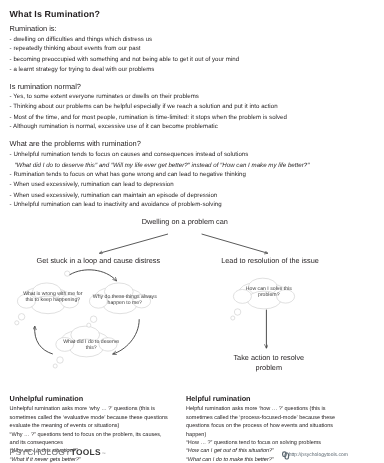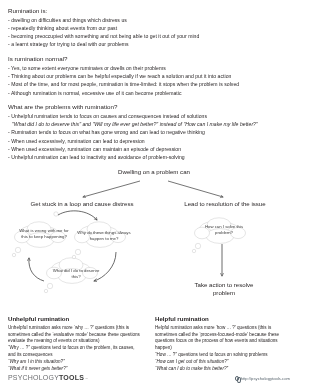--- a/index.html
+++ b/index.html
@@ -109,20 +109,21 @@
     content: ""; position: absolute;
     left: 1.5px; top: -.5px; width: 1.4px; height: 4.4px;
     border: .4px solid #5b6770; border-radius: 50%;
   }
 </style>
 </head>
 <body>
 
 <div class="sheet">
 
+  <h1 class="title">What Is Rumination?</h1>
 
   <div class="block">
     <h2 class="sub">Rumination is:</h2>
     <ul class="bullets">
       <li>dwelling on difficulties and things which distress us</li>
       <li>repeatedly thinking about events from our past</li>
       <li>becoming preoccupied with something and not being able to get it out of your mind</li>
       <li>a learnt strategy for trying to deal with our problems</li>
     </ul>
   </div>

